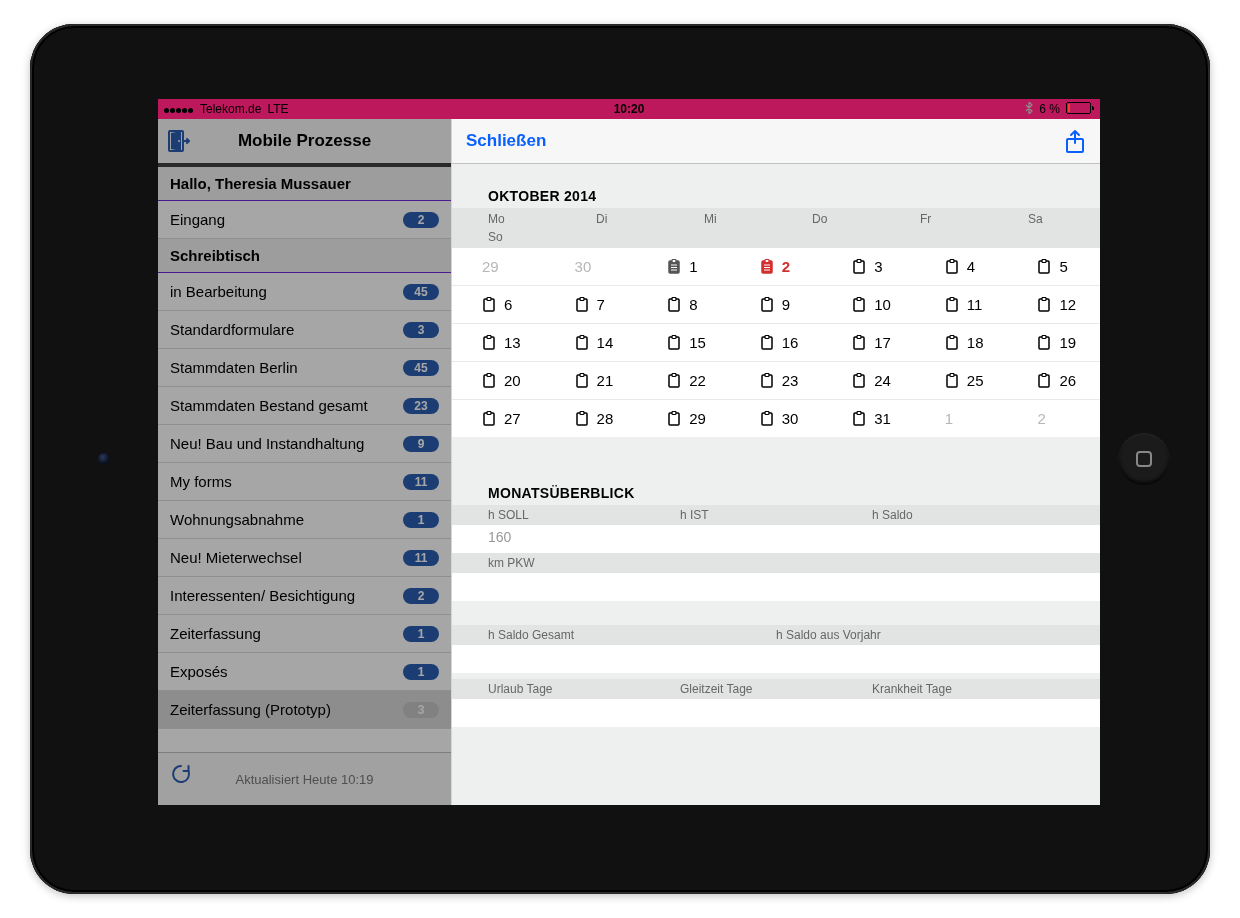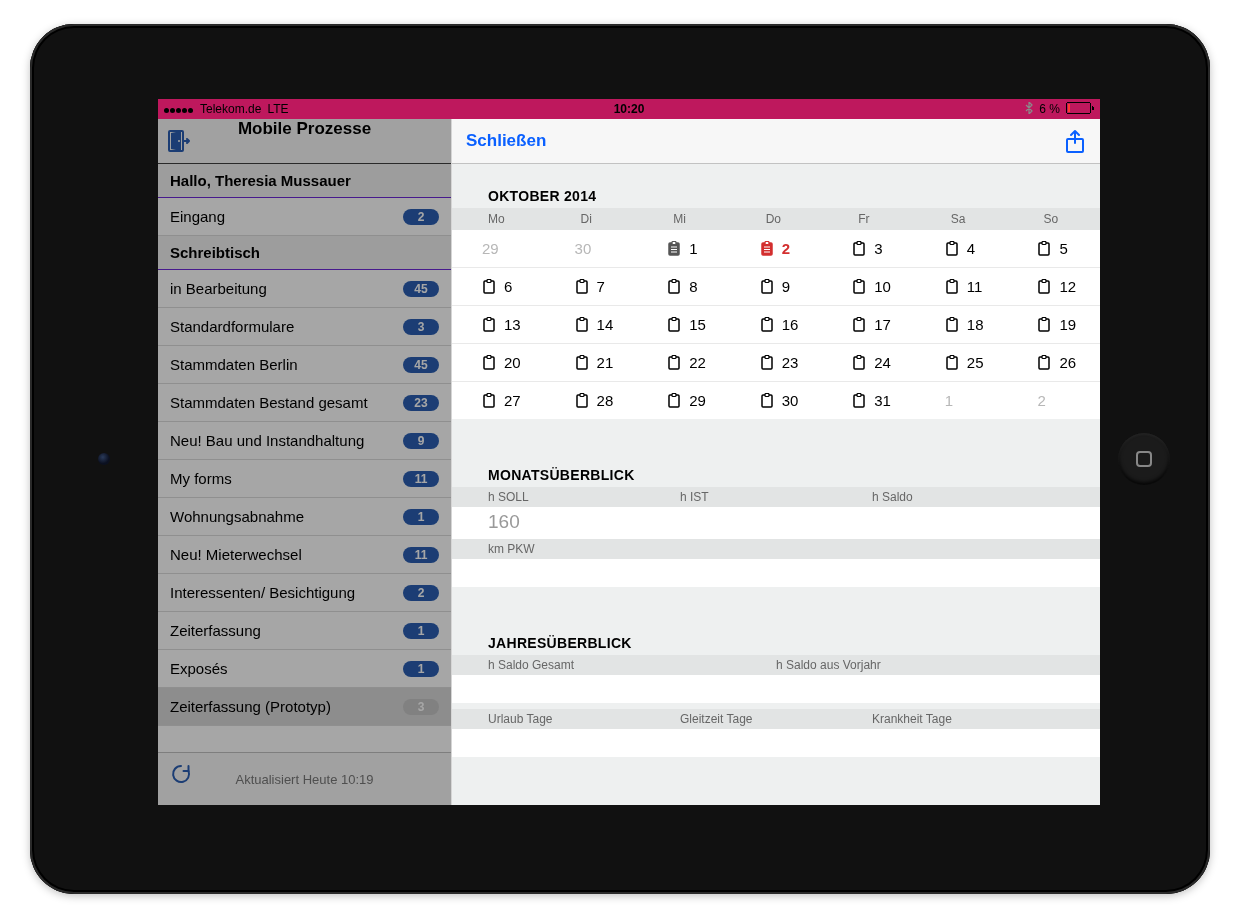--- a/index.html
+++ b/index.html
@@ -132,23 +132,23 @@
     position: relative;
     display: flex;
     flex-direction: column;
     background: #eef0f0;
   }
 
   
   .navheader {
     height: 44px;
     display: flex;
-    align-items: flex-start;
+    align-items: center;
     background: #f7f7f7;
-    border-bottom: 1px solid #404040;
+    border-bottom: 4px solid #404040;
     position: relative;
   }
   .navheader .icon {
     position: absolute;
     left: 10px;
     top: 10px;
   }
   .navheader .title {
     flex: 1;
     text-align: center;
@@ -251,21 +251,21 @@
     overflow: auto;
   }
   .cal-title {
     padding: 24px 36px 4px 36px;
     font-size: 14px;
     font-weight: 700;
     letter-spacing: .3px;
   }
   .cal-head {
     display: grid;
-    grid-template-columns: repeat(7, 1fr);
+    grid-template-columns: repeat(6, 1fr);
     background: #e2e4e4;
     font-size: 12px;
     color: #666;
     padding: 2px 0;
   }
   .cal-head div { padding: 2px 0 2px 36px; }
 
   .cal-grid {
     background: #fff;
   }
@@ -300,21 +300,21 @@
     display: grid;
     font-size: 12px;
     color: #666;
     padding: 3px 36px;
   }
   .grayline.c3 { grid-template-columns: 1fr 1fr 1fr; }
   .grayline.c2 { grid-template-columns: 1fr 1fr; }
   .whiterow {
     background: #fff;
     padding: 4px 36px 6px 36px;
-    font-size: 19px;
+    font-size: 14px;
     color: #999;
     min-height: 18px;
   }
   .spacer { height: 6px; }
   .bigspacer { height: 24px; }
   .tail { height: 120px; }
 
   
   .door svg, .share svg, .refresh svg { display: block; }
 </style>
@@ -794,21 +794,20 @@
           <div class="whiterow">
             <span>160</span>
           </div>
           <div class="grayline c3" style="grid-template-columns:1fr;">
             <div>km PKW</div>
           </div>
           <div class="whiterow"></div>
 
           <div class="bigspacer"></div>
 
-          <div class="sect-title">JAHRESÜBERBLICK</div>
           <div class="grayline c2">
             <div>h Saldo Gesamt</div>
             <div>h Saldo aus Vorjahr</div>
           </div>
           <div class="whiterow"></div>
           <div class="spacer"></div>
           <div class="grayline c3">
             <div>Urlaub Tage</div>
             <div>Gleitzeit Tage</div>
             <div>Krankheit Tage</div>

